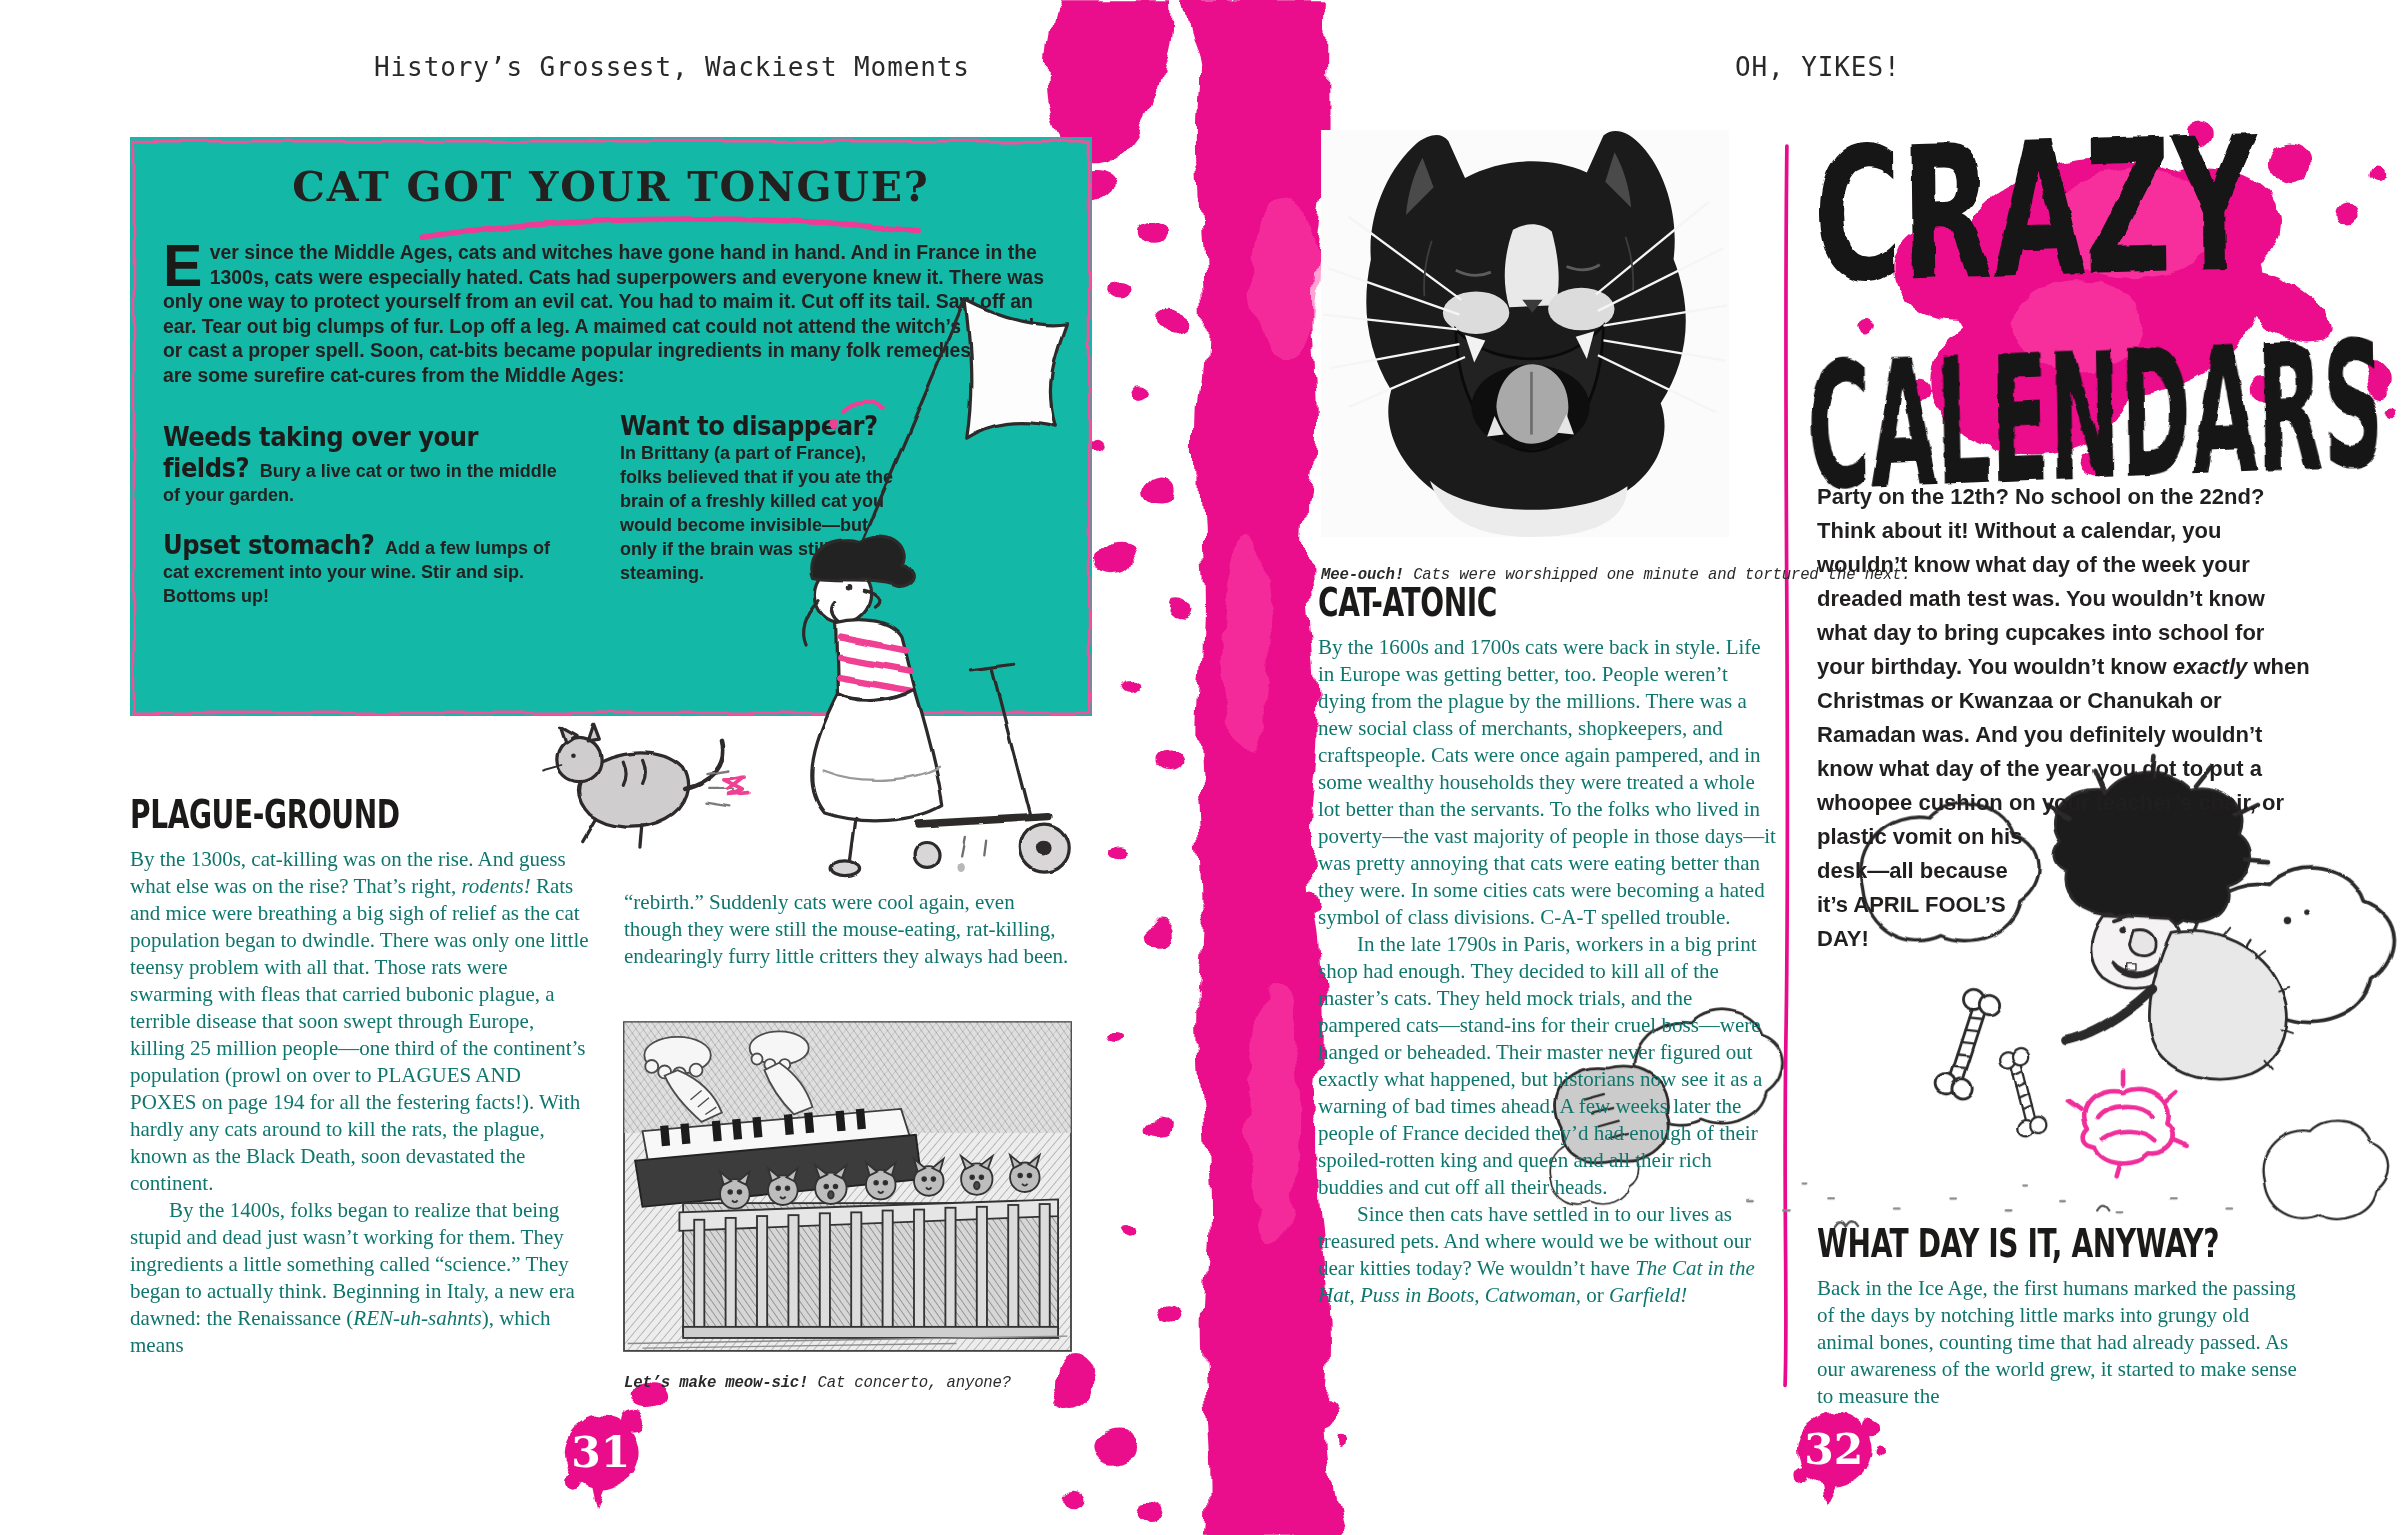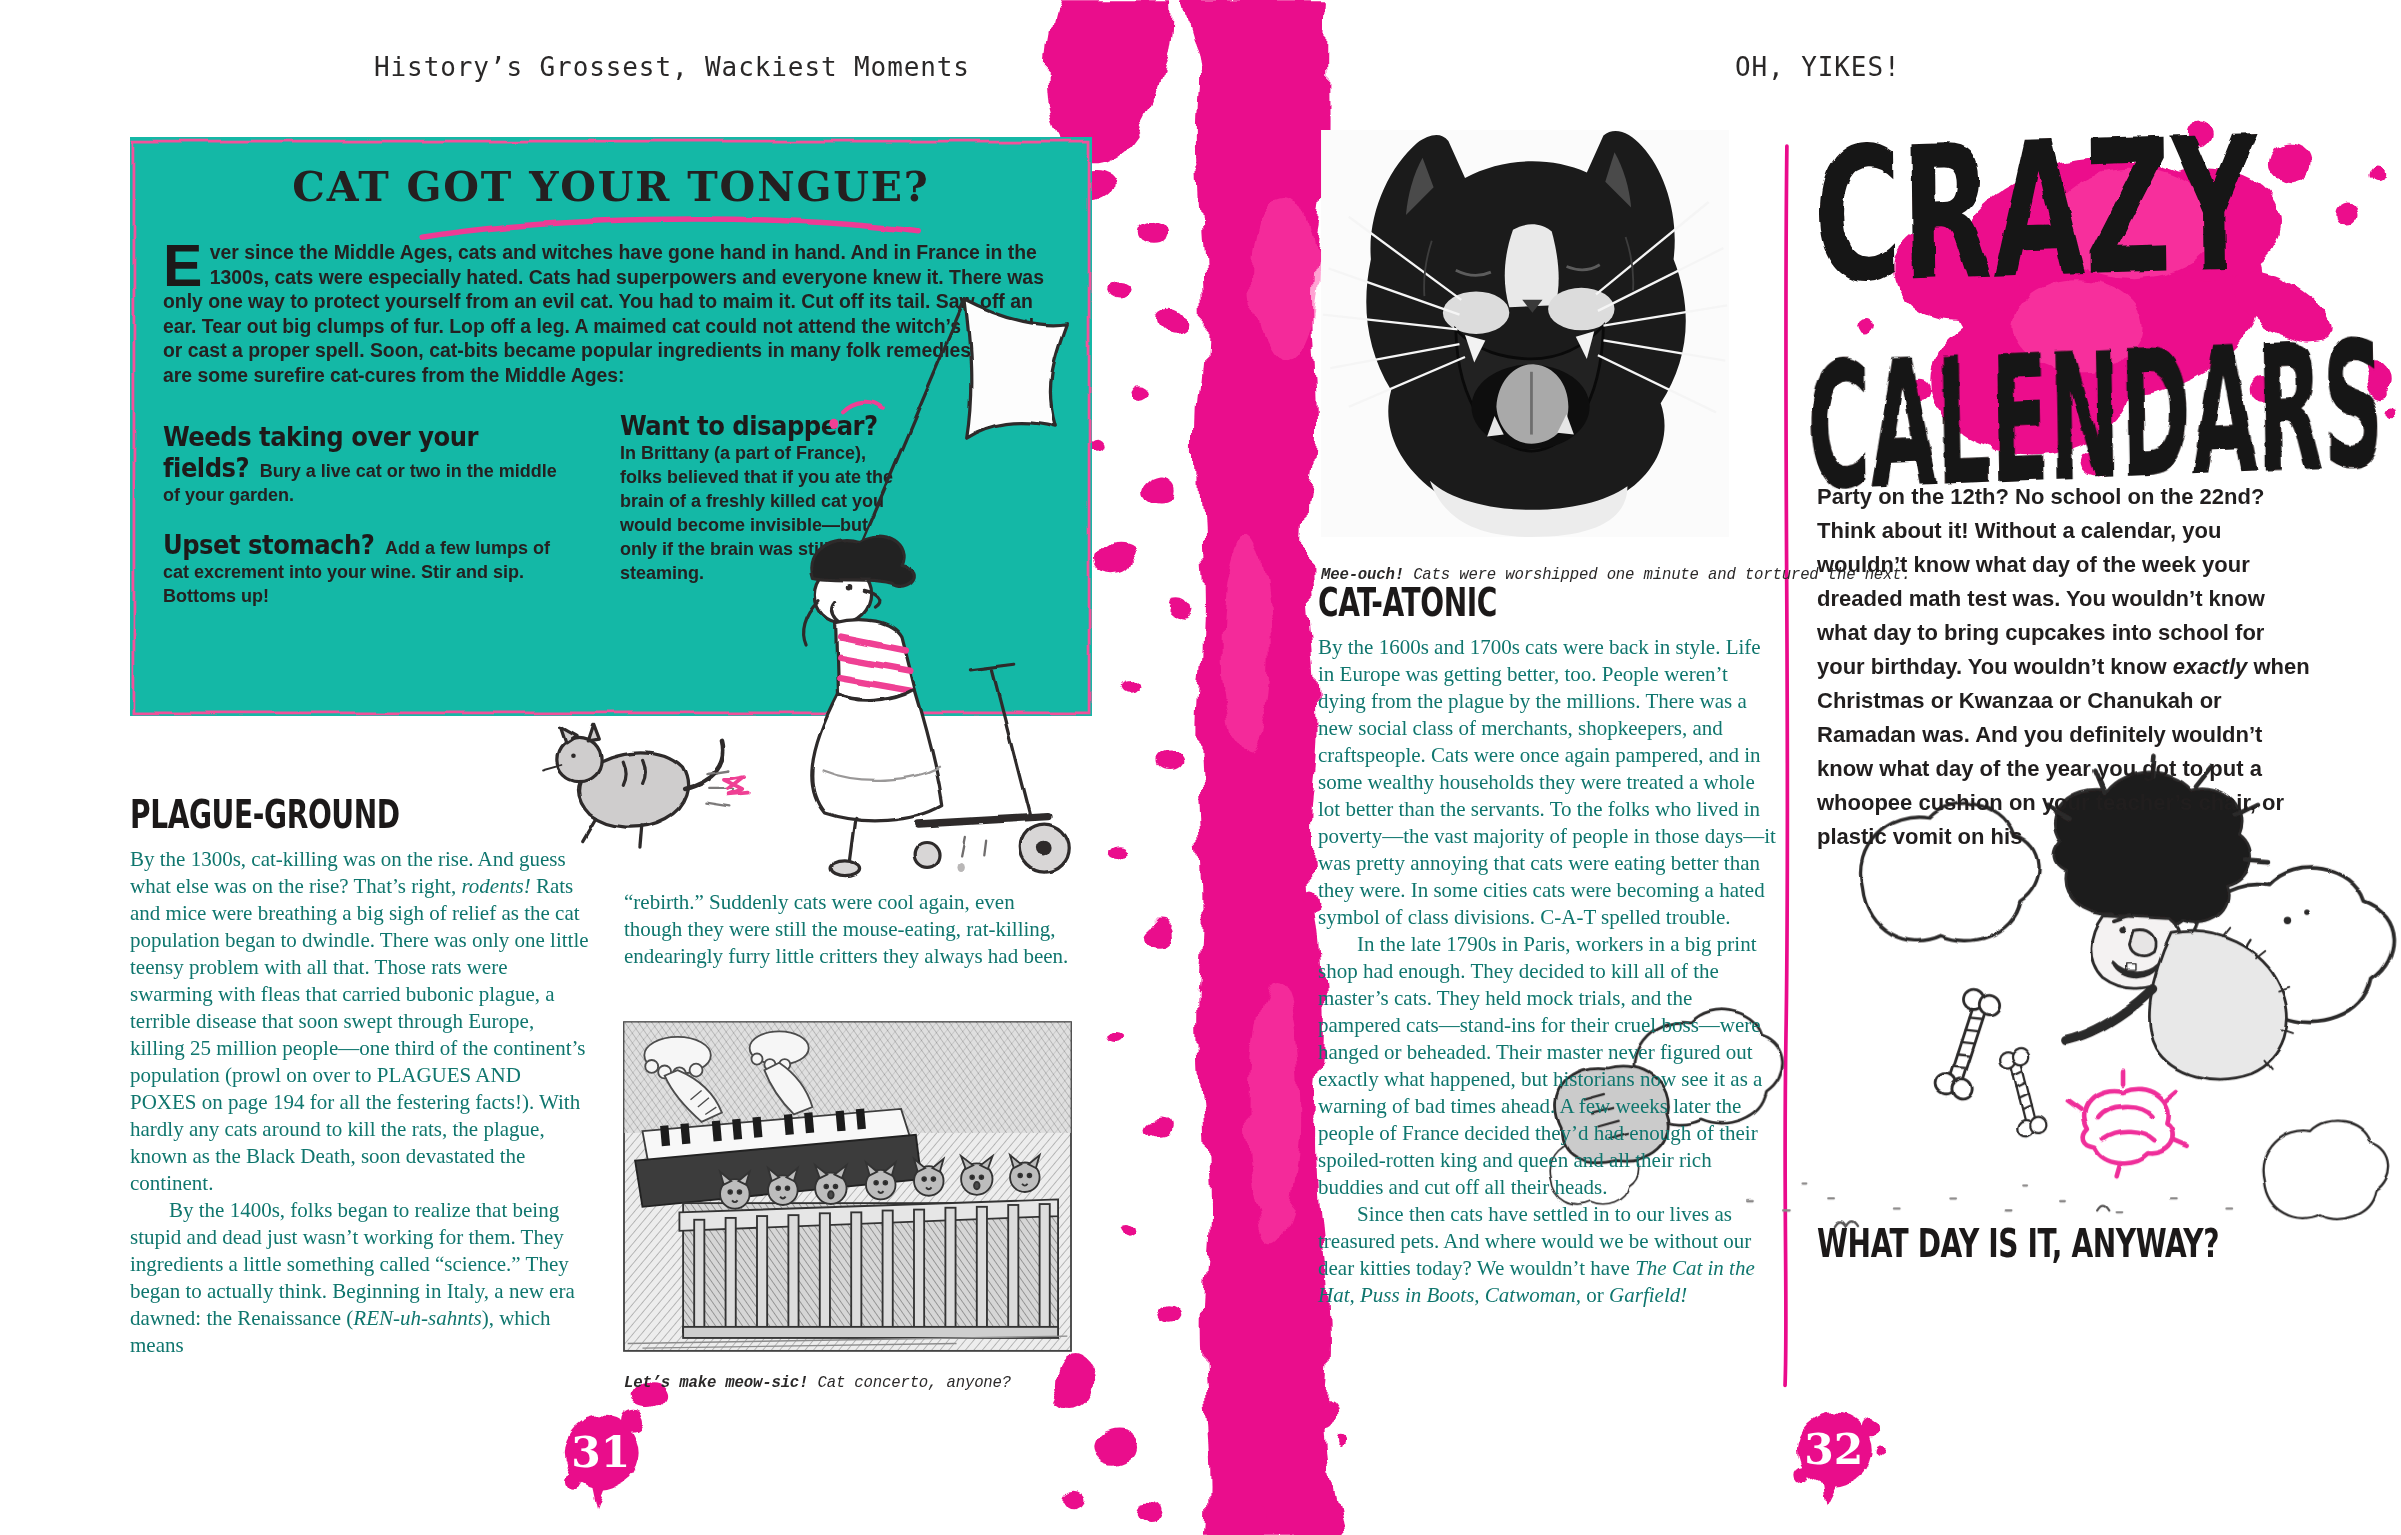--- a/index.html
+++ b/index.html
@@ -394,20 +394,21 @@
       <ellipse cx="300" cy="260" rx="70" ry="50"></ellipse>
   </g>
   <g filter="url(#fText)" fill="#161313" font-family="DejaVu Sans,sans-serif" font-weight="bold">
     <text font-size="118" textLength="480" lengthAdjust="spacingAndGlyphs" transform="translate(15,212) scale(1,1.7) rotate(-1)">CRAZY</text>
     <text font-size="118" textLength="625" lengthAdjust="spacingAndGlyphs" transform="translate(8,438) scale(1,1.6) rotate(-1.5)">CALENDARS</text>
   </g>
 </svg>
 
 <div class="col crazy-intro-col">
   <p class="boldp"><span>Party on the 12th? No school on the 22nd? Think about it! Without a calendar, you wouldn’t know what day of the week your dreaded math test was. You wouldn’t know what day to bring cupcakes into school for your birthday. You wouldn’t know </span><span class="it">exactly</span><span> when Christmas or Kwanzaa or Chanukah or Ramadan was. And you definitely wouldn’t know what day of the year you got to put a whoopee cushion on your teacher’s chair, or plastic vomit on his</span></p>
+  <p class="boldp boldp-tail">desk—all because it’s APRIL FOOL’S DAY!</p>
 </div>
 
 <svg class="illus z2" style="left:1506px;top:767px;" width="896" height="462" viewBox="0 0 970 500">
   <g filter="url(#fWob)" stroke="#2c2a2a" stroke-width="3" stroke-linecap="round" stroke-linejoin="round" fill="none">
     <g fill="#ffffff">
       <path transform="translate(210,330)" d="M-70,10 C-80,-30 -46,-60 -10,-54 C10,-76 56,-70 66,-40 C96,-30 96,6 72,22 C66,52 28,64 0,52 C-30,66 -66,48 -70,10 Z"></path>
       <path transform="translate(470,120) scale(1.2)" d="M-70,10 C-80,-30 -46,-60 -10,-54 C10,-76 56,-70 66,-40 C96,-30 96,6 72,22 C66,52 28,64 0,52 C-30,66 -66,48 -70,10 Z"></path>
       <path transform="translate(840,200) scale(1.35)" d="M-70,10 C-80,-30 -46,-60 -10,-54 C10,-76 56,-70 66,-40 C96,-30 96,6 72,22 C66,52 28,64 0,52 C-30,66 -66,48 -70,10 Z"></path>
       <path transform="translate(880,440) scale(0.85)" d="M-70,10 C-80,-30 -46,-60 -10,-54 C10,-76 56,-70 66,-40 C96,-30 96,6 72,22 C66,52 28,64 0,52 C-30,66 -66,48 -70,10 Z"></path>
       <path transform="translate(90,440) scale(0.6)" d="M-70,10 C-80,-30 -46,-60 -10,-54 C10,-76 56,-70 66,-40 C96,-30 96,6 72,22 C66,52 28,64 0,52 C-30,66 -66,48 -70,10 Z"></path>
@@ -502,20 +503,21 @@
         <path d="M320,452 l4,0"></path>
         <path d="M560,452 l4,0"></path>
     </g>
     <path d="M356,498 q6,-10 12,0 q6,-10 12,0" stroke-width="2.5" stroke="#555353"></path>
     <path d="M640,480 q6,-10 12,0" stroke-width="2.5" stroke="#555353"></path>
   </g>
 </svg>
 
 <div class="col whatday-col">
   <h2 class="sechead">WHAT DAY IS IT, ANYWAY?</h2>
+  <p class="serif">Back in the Ice Age, the first humans marked the passing of the days by notching little marks into grungy old animal bones, counting time that had already passed. As our awareness of the world grew, it started to make sense to measure the</p>
 </div>
 
 <svg class="abs z3" style="left:1769px;top:1390px;" width="139" height="120" viewBox="0 0 150 130">
   <g filter="url(#fEdge)" fill="#e9118b">
     <circle cx="70" cy="64" r="40"></circle>
       <circle cx="110" cy="40" r="10"></circle>
       <circle cx="34" cy="92" r="9"></circle>
     <path d="M58,100 l4,26 l12,-24 Z"></path>
       <circle cx="120" cy="66" r="6"></circle>
   </g>

